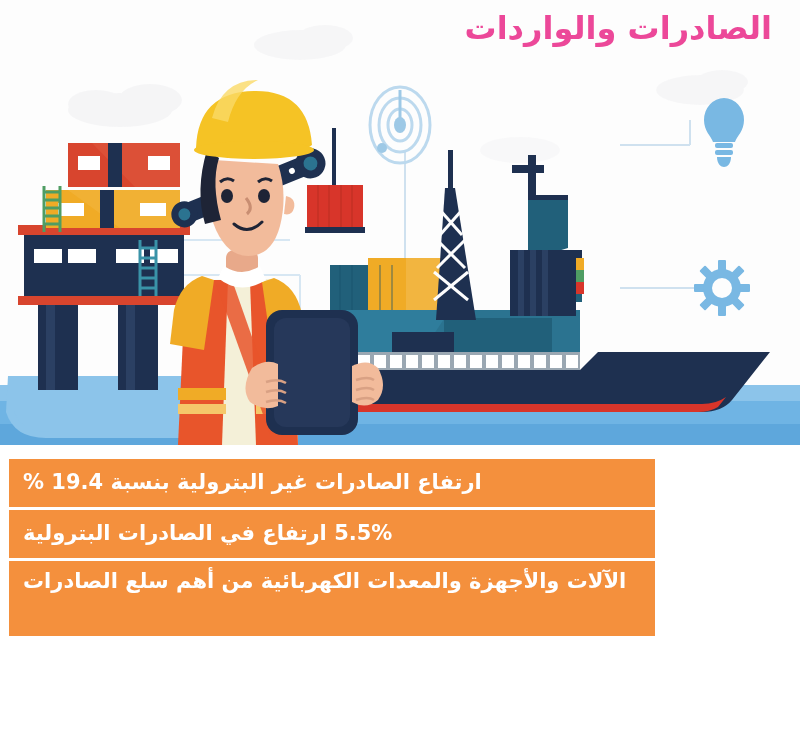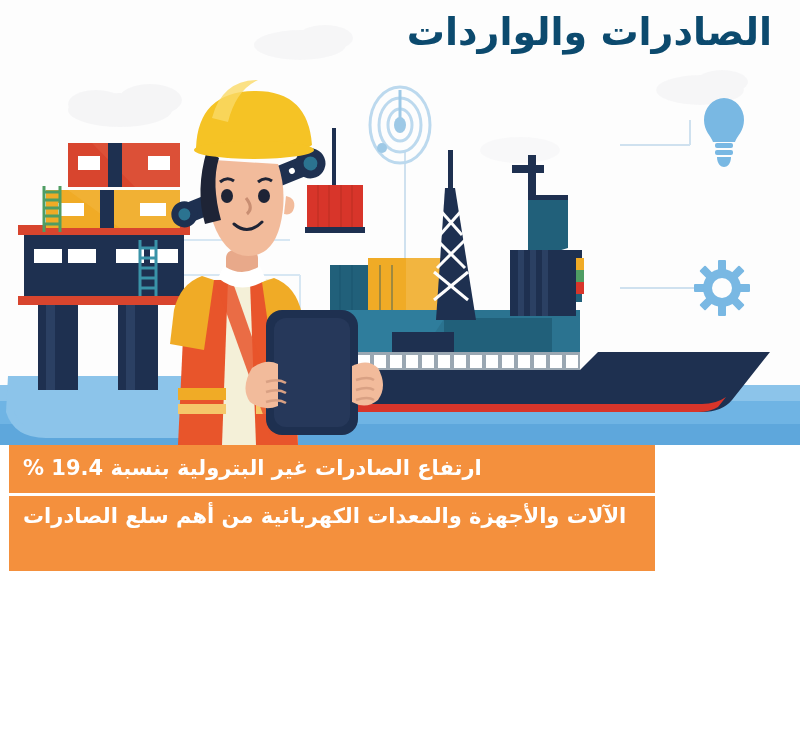--- a/index.html
+++ b/index.html
@@ -23,36 +23,36 @@
     width: 800px; height: 445px;
     background: #fdfdfd;
     overflow: hidden;
   }
   #illustration svg { display: block; }
 
   
   #title {
     position: absolute;
     right: 28px; top: 8px;
-    font-size: 38px;
+    font-size: 32px;
     font-weight: bold;
-    color: #0c4a6e;
+    color: #ec4899;
     direction: rtl;
     letter-spacing: 0px;
     white-space: nowrap;
     line-height: 1.3;
   }
 
   
   #bars {
     position: absolute;
     left: 0; top: 445px;
     width: 664px;
     height: 288px;
-    padding: 0 9px;
+    padding: 14px 9px;
   }
   .bar {
     position: relative;
     width: 100%;
     height: 48px;
     background: #f4903d;
     margin-bottom: 3px;
     display: flex;
     align-items: center;
     justify-content: flex-end;
@@ -374,20 +374,23 @@
   </div>
 
   <div id="title">الصادرات والواردات</div>
 
   <div id="bars">
 
     <div class="bar">
       <span class="bar-text">ارتفاع الصادرات غير البترولية بنسبة 19.4 %</span>
     </div>
 
+    <div class="bar">
+      <span class="bar-text">5.5% ارتفاع في الصادرات البترولية</span>
+    </div>
 
 
 
     <div class="bar">
       <span class="bar-text">الآلات والأجهزة والمعدات الكهربائية من أهم سلع الصادرات</span>
     </div>
 
   </div>
 
 </div>

